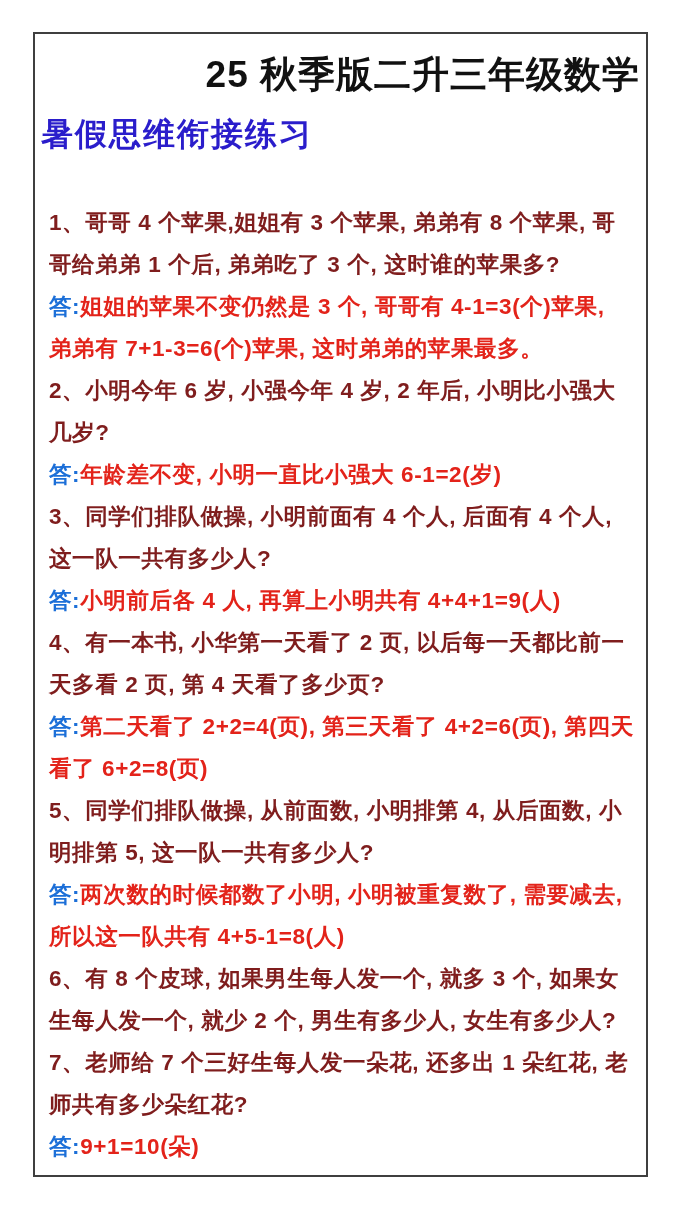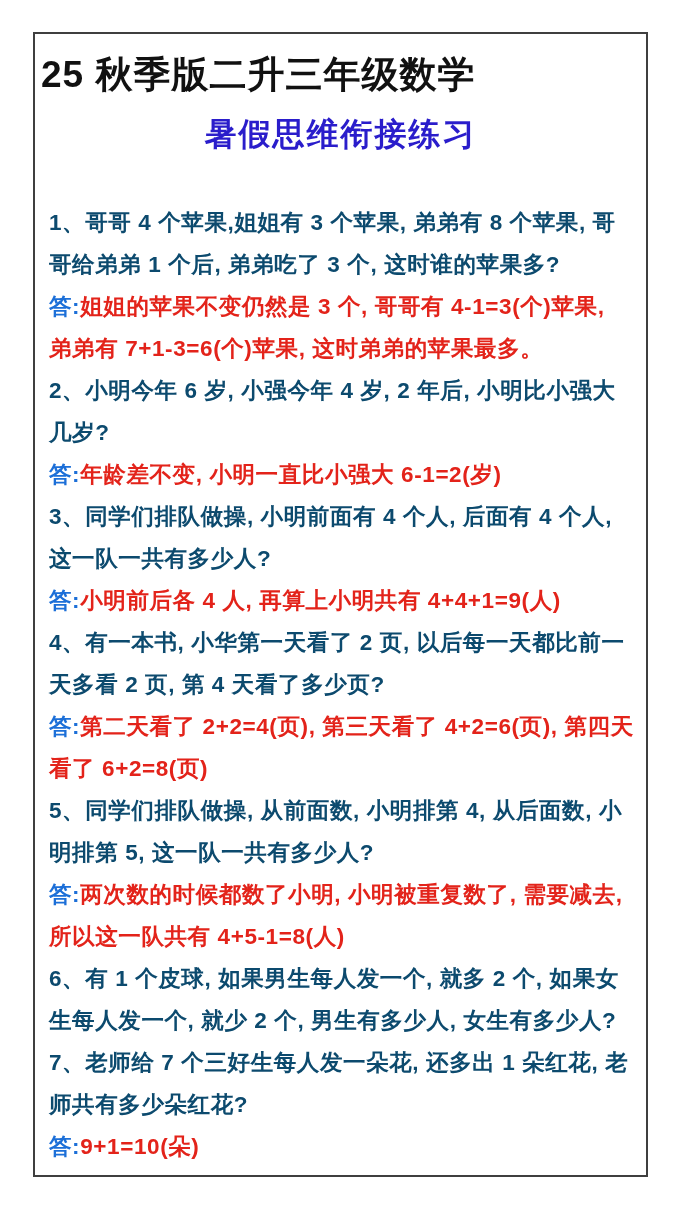--- a/index.html
+++ b/index.html
@@ -16,48 +16,47 @@
     top: 32px;
     width: 611px;
     height: 1141px;
     border: 2px solid #3f3f3f;
     background: #ffffff;
     box-sizing: content-box;
     overflow: hidden;
   }
   .title {
     margin: 20px 6px 0;
-    text-align: left;
+    text-align: right;
     font-size: 37px;
     line-height: 42px;
     font-weight: 700;
     color: #111111;
     letter-spacing: 1px;
   }
   .subtitle {
     margin: 18px 6px 12px;
-    text-align: center;
     font-size: 32px;
     line-height: 40px;
     font-weight: 700;
     color: #2a1dcb;
     letter-spacing: 2px;
   }
   .body {
     margin: 48px 12px 0 14px;
   }
   .qa p {
     margin: 0;
     font-size: 22.5px;
     line-height: 42px;
     letter-spacing: 0.6px;
     word-break: break-all;
   }
   .q {
-    color: #0c4a6e;
+    color: #7f1d1d;
     font-weight: 600;
   }
   .a {
     color: #e3231a;
     font-weight: 700;
   }
   .ap {
     color: #1c6fd8;
   }
 </style>
@@ -88,21 +87,21 @@
         <p class="q"><span>4、</span><span>有一本书, 小华第一天看了 2 页, 以后每一天都比前一天多看 2 页, 第 4 天看了多少页?</span></p>
         <p class="a"><span class="ap">答:</span><span>第二天看了 2+2=4(页), 第三天看了 4+2=6(页), 第四天看了 6+2=8(页)</span></p>
       </section>
 
       <section class="qa">
         <p class="q"><span>5、</span><span>同学们排队做操, 从前面数, 小明排第 4, 从后面数, 小明排第 5, 这一队一共有多少人?</span></p>
         <p class="a"><span class="ap">答:</span><span>两次数的时候都数了小明, 小明被重复数了, 需要减去, 所以这一队共有 4+5-1=8(人)</span></p>
       </section>
 
       <section class="qa">
-        <p class="q"><span>6、</span><span>有 1 个皮球, 如果男生每人发一个, 就多 2 个, 如果女生每人发一个, 就少 2 个, 男生有多少人, 女生有多少人?</span></p>
+        <p class="q"><span>6、</span><span>有 8 个皮球, 如果男生每人发一个, 就多 3 个, 如果女生每人发一个, 就少 2 个, 男生有多少人, 女生有多少人?</span></p>
       </section>
 
       <section class="qa">
         <p class="q"><span>7、</span><span>老师给 7 个三好生每人发一朵花, 还多出 1 朵红花, 老师共有多少朵红花?</span></p>
         <p class="a"><span class="ap">答:</span><span>9+1=10(朵)</span></p>
       </section>
     </main>
 </div>
 
 </body></html>

